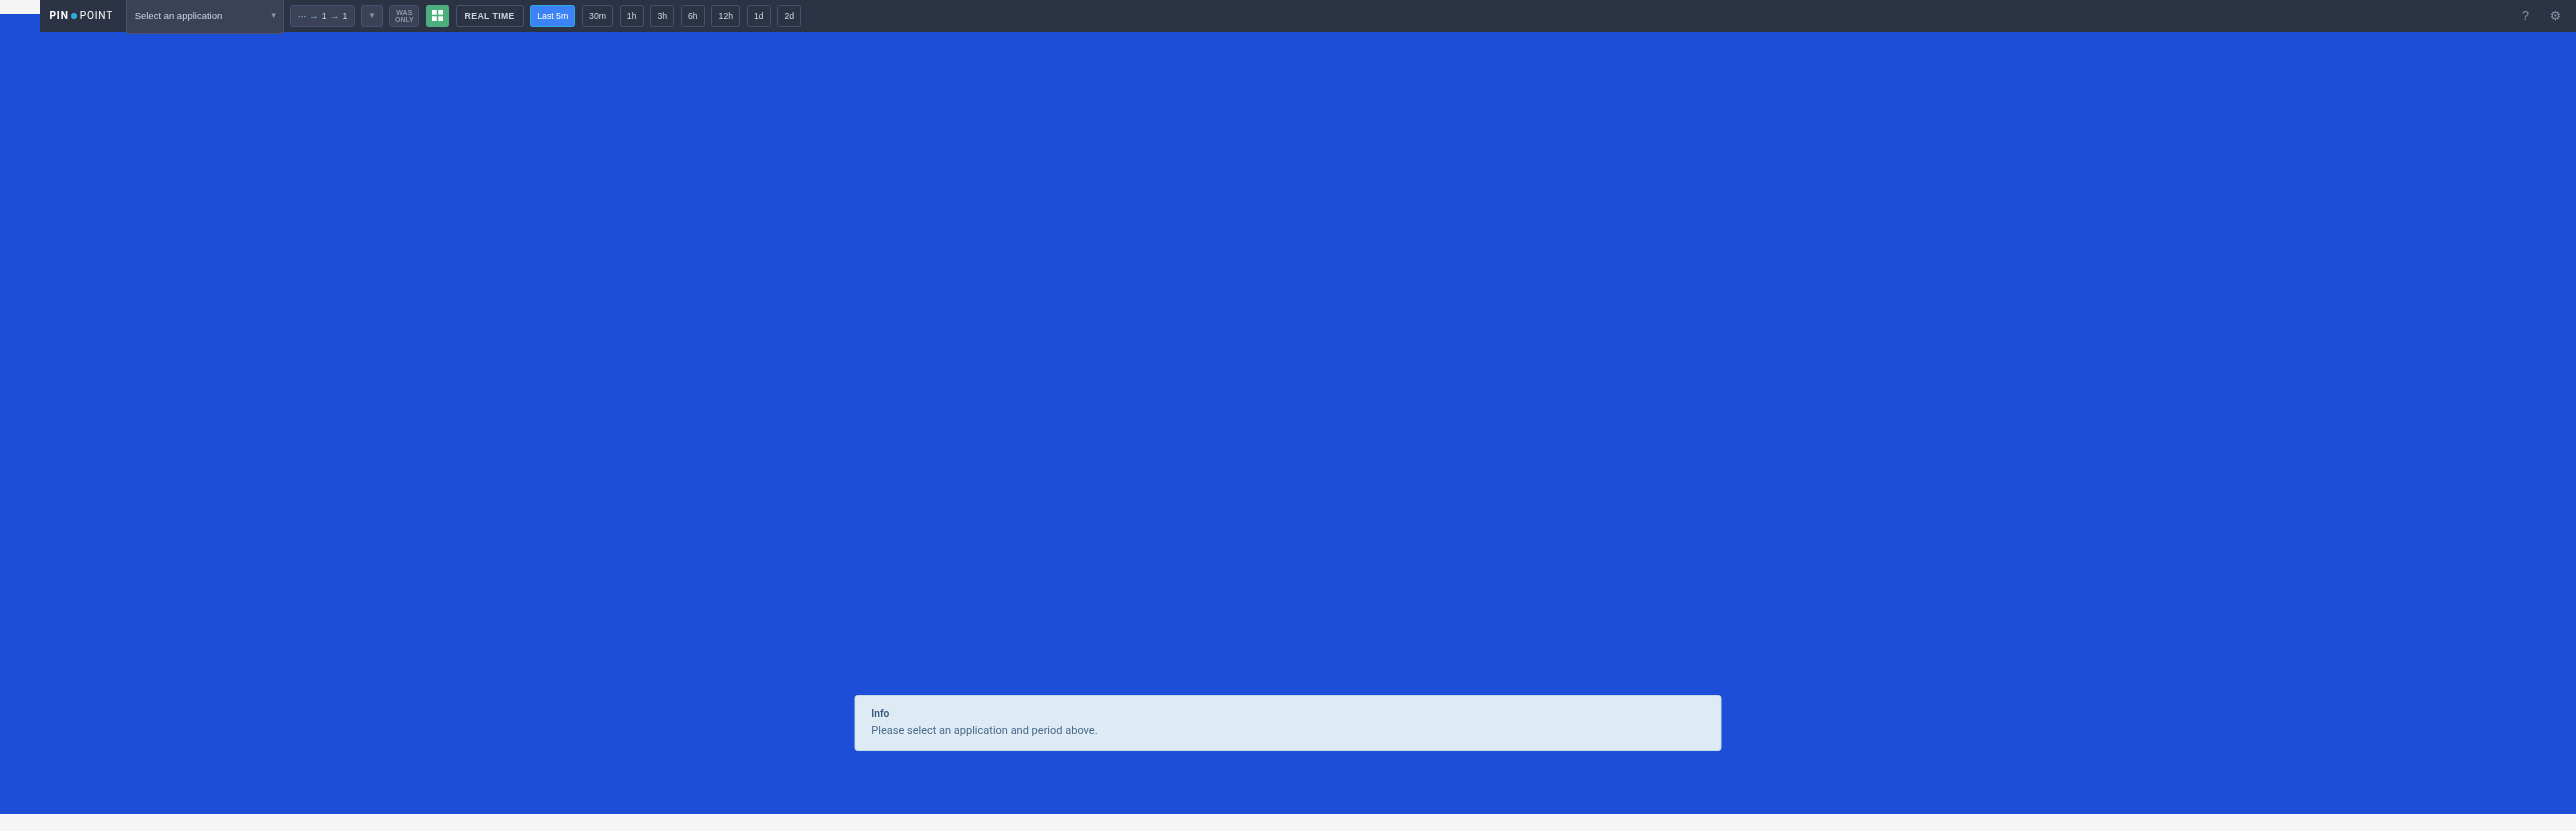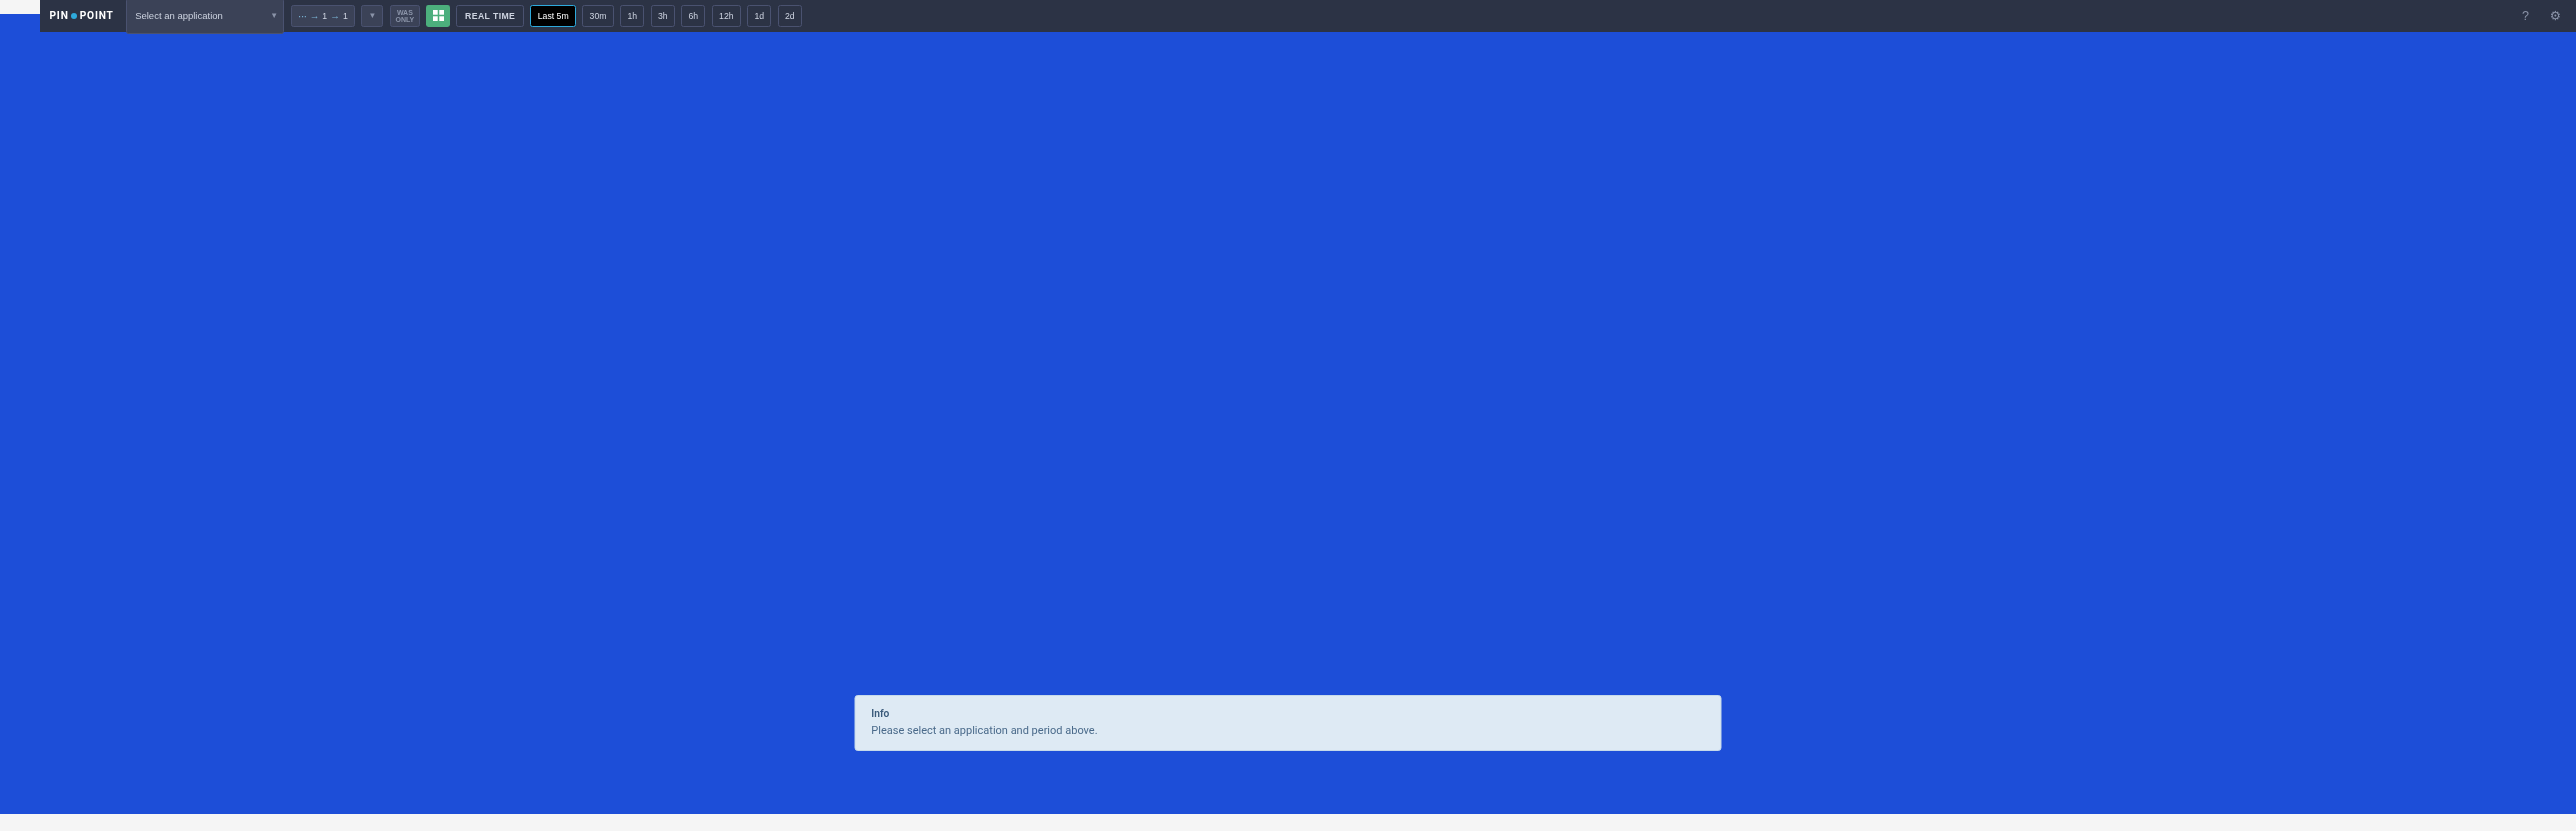--- a/index.html
+++ b/index.html
@@ -48,21 +48,21 @@
       width: 6.3px;
       height: 6.3px;
       background: #2eaadc;
       border-radius: 50%;
       display: inline-block;
       margin: 0 0.8px;
     }
 
     .logo-point {
       font-size: 10.2px;
-      font-weight: 700;
+      font-weight: 400;
       color: #ffffff;
       letter-spacing: 0.8px;
     }
 
     .app-select-wrapper {
       position: relative;
       display: flex;
       align-items: center;
     }
 
@@ -172,21 +172,21 @@
       border: 0.8px solid #4a5270;
       border-radius: 2.4px;
       height: 22px;
       padding: 0 6.3px;
       color: #cdd3e0;
       font-size: 8.7px;
       cursor: pointer;
     }
 
     .time-btn.active {
-      background: #000000;
+      background: #3b82f6;
       border-color: #2eaadc;
       color: #ffffff;
     }
 
     .navbar-right {
       margin-left: auto;
       display: flex;
       align-items: center;
       gap: 7.9px;
     }

